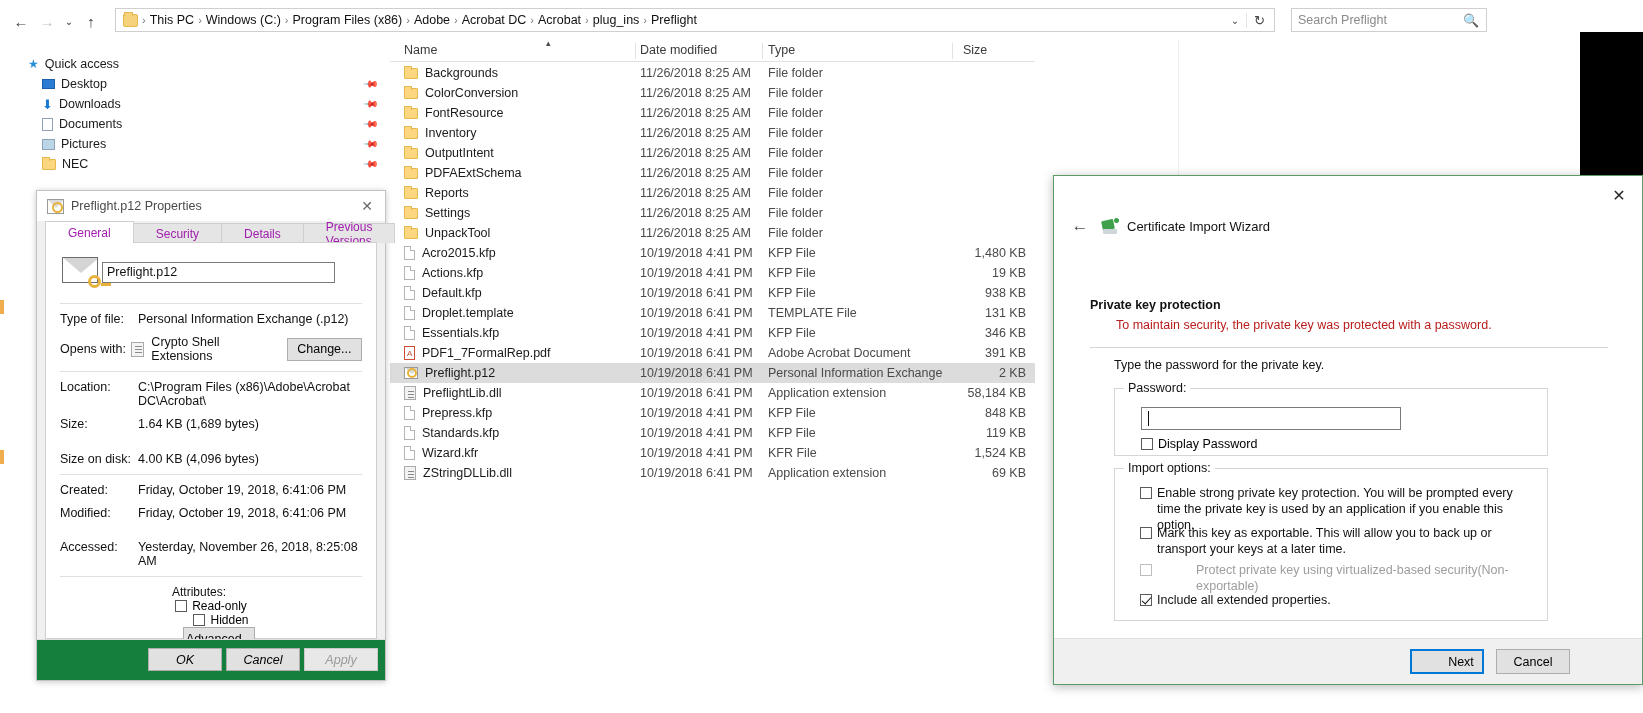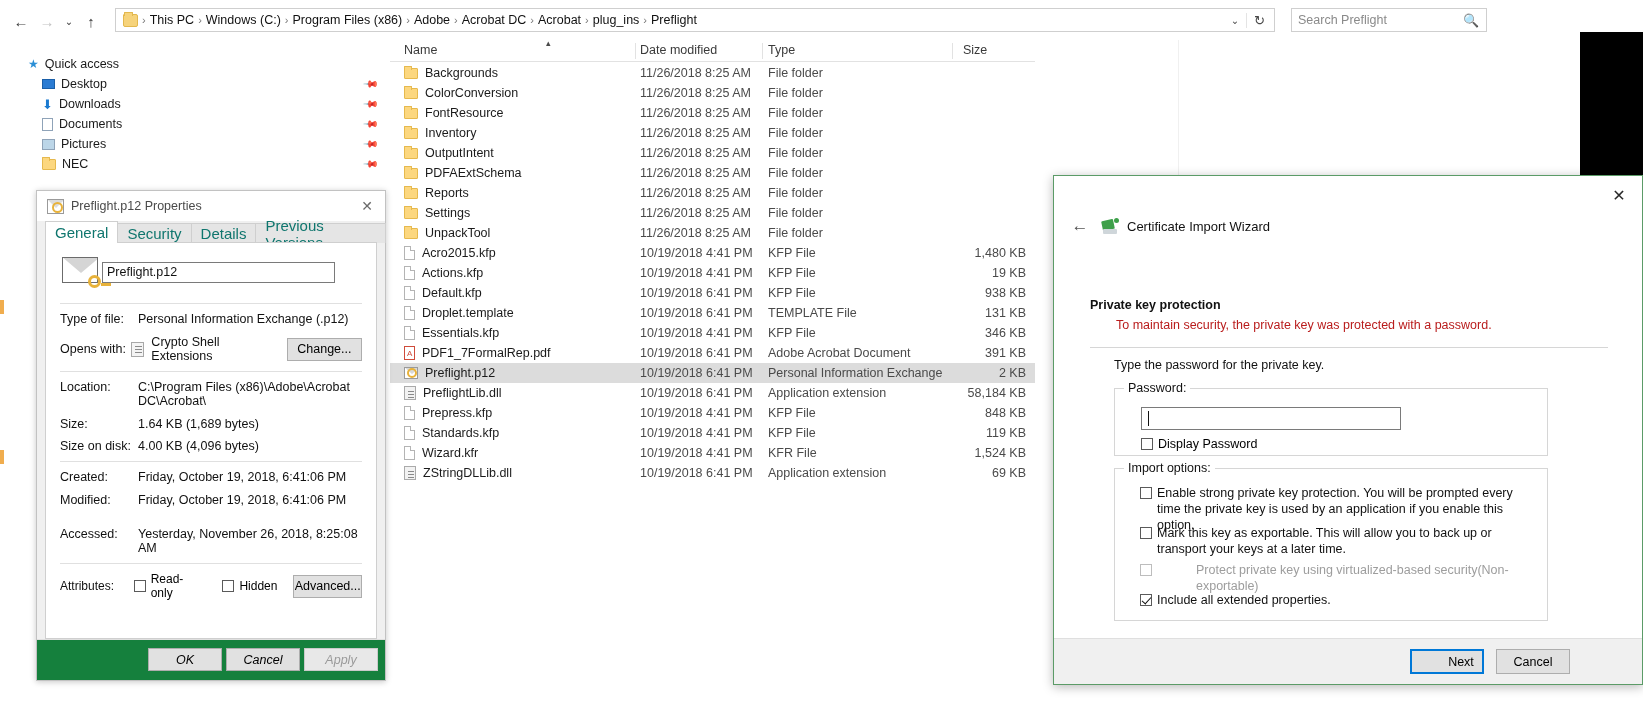--- a/index.html
+++ b/index.html
@@ -105,22 +105,22 @@
   .p-title .ico { width:17px; height:15px; background:#fff; border:1px solid #9a9a9a; position:relative; overflow:hidden; margin-right:7px; }
   .p-title .ico:before { content:""; position:absolute; left:-1px; top:-1px; border-left:9px solid transparent;
                          border-right:9px solid transparent; border-top:9px solid #dcdcdc; }
   .p-title .ico:after { content:""; position:absolute; right:0px; bottom:0px; width:7px; height:7px;
                         border-radius:50%; border:2px solid #e8b23a; }
   .p-title .t { font-size:12.5px; color:#4a4a4a; }
   .p-close { position:absolute; right:8px; top:5px; width:20px; height:20px; display:flex;
              align-items:center; justify-content:center; font-size:14px; color:#6a6a6a; cursor:default; }
   .p-body { position:absolute; left:0; top:30px; width:348px; height:459px; background:#f0f0f0; }
   .tabs { position:absolute; left:8px; top:0px; display:flex; align-items:flex-end; height:22px; }
-  .tab { height:20px; padding:0 9px; font-size:15px; background:#e5e5e5; border:1px solid #cfcfcf;
-         border-bottom:none; display:flex; align-items:center; color:#0f766e; cursor:default; margin-right:-1px; }
+  .tab { height:20px; padding:0 22px; font-size:12px; background:#e5e5e5; border:1px solid #cfcfcf;
+         border-bottom:none; display:flex; align-items:center; color:#a21caf; cursor:default; margin-right:-1px; }
   .tab.active { background:#fff; height:22px; position:relative; z-index:2; }
   .tabpage { position:absolute; left:8px; top:21px; width:332px; height:397px; background:#fff;
              border:1px solid #cfcfcf; }
   .p-row { position:relative; display:flex; font-size:12.5px; color:#111; }
   .p-lbl { width:78px; color:#111; }
   .p-val { flex:1; color:#111; }
   .hr { height:1px; background:#e0e0e0; margin:8px 14px; }
   .fileicon { width:42px; height:34px; position:relative; }
   .fileicon .env { position:absolute; left:2px; top:2px; width:36px; height:26px; background:#fff;
                    border:1.5px solid #6b6b6b; overflow:hidden; }
@@ -514,21 +514,21 @@
         </div>
       </div>
 
       <div class="hr"></div>
 
       <div style="padding:0 14px;">
         <div class="p-row" style="margin-bottom:9px;">
           <span class="p-lbl">Location:</span>
           <span class="p-val">C:\Program Files (x86)\Adobe\Acrobat DC\Acrobat\</span>
         </div>
-        <div class="p-row" style="margin-bottom:8px;">
+        <div class="p-row" style="margin-bottom:21px;">
           <span class="p-lbl">Size:</span>
           <span class="p-val">1.64 KB (1,689 bytes)</span>
         </div>
         <div class="p-row">
           <span class="p-lbl">Size on disk:</span>
           <span class="p-val">4.00 KB (4,096 bytes)</span>
         </div>
       </div>
 
       <div class="hr"></div>
@@ -543,21 +543,21 @@
           <span class="p-val">Friday, October 19, 2018, 6:41:06 PM</span>
         </div>
         <div class="p-row">
           <span class="p-lbl">Accessed:</span>
           <span class="p-val">Yesterday, November 26, 2018, 8:25:08 AM</span>
         </div>
       </div>
 
       <div class="hr"></div>
 
-      <div style="padding:0 14px;display:flex;align-items:center;">
+      <div style="padding:0 14px;display:flex;align-items:center;flex-direction:column;">
         <span class="p-lbl">Attributes:</span>
         <span style="display:inline-flex;align-items:center;">
           <span class="cb"></span>
           <span>Read-only</span>
         </span>
         <span style="display:inline-flex;align-items:center;margin-left:20px;">
           <span class="cb"></span>
           <span>Hidden</span>
         </span>
         <span class="btn" style="width:72px;margin-left:16px;">Advanced...</span>

